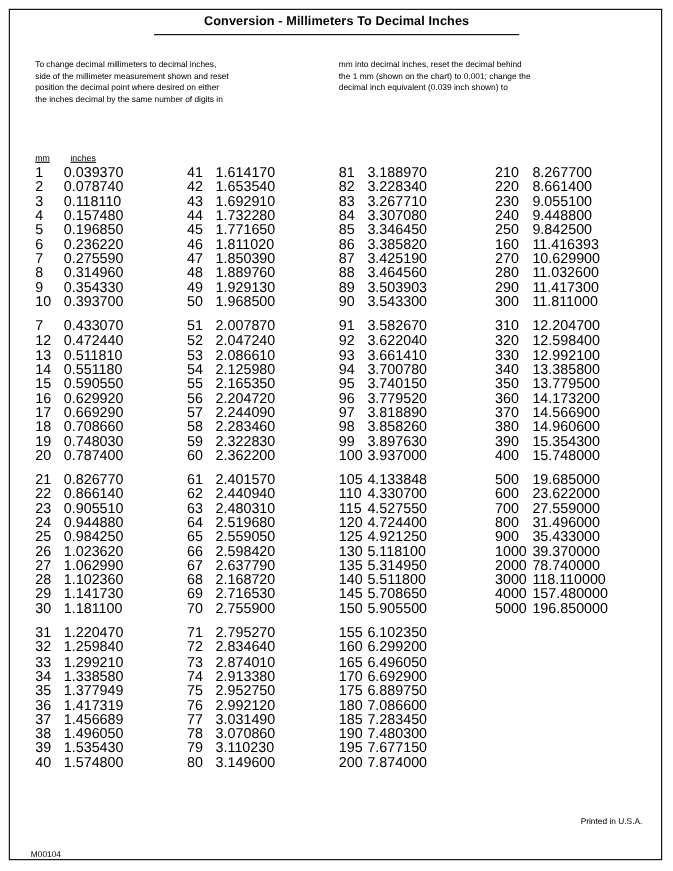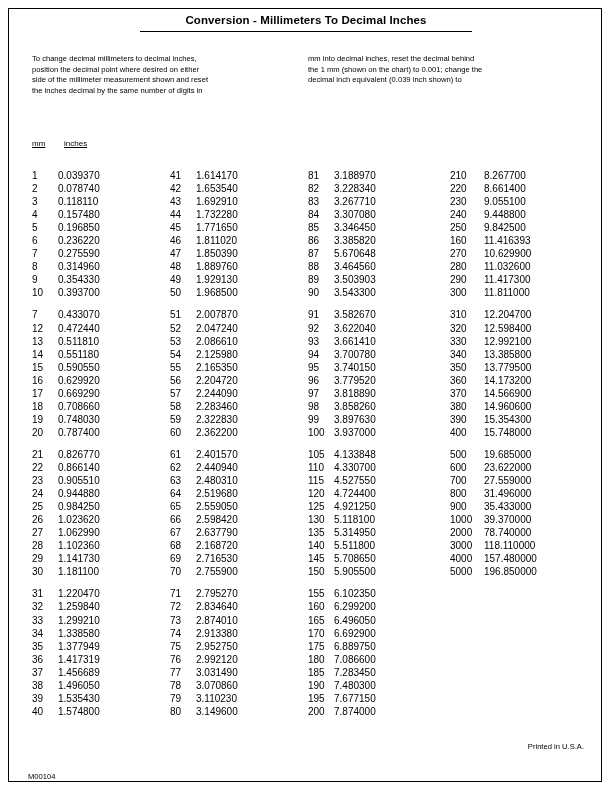--- a/index.html
+++ b/index.html
@@ -84,22 +84,21 @@
   }
   .table-area {
     position: absolute;
     left: 0;
     top: 150px;
     width: 612px;
   }
   .col {
     position: absolute;
     top: 0;
-    font-size: 10px;
-    margin-top: 19px;
+    font-size: 13px;
   }
   .col .grp {
     margin-bottom: 9px;
   }
   .row {
     height: 13.05px;
     line-height: 13.05px;
     white-space: pre;
   }
   .row .k {
@@ -134,22 +133,22 @@
 
 <div class="page-border"></div>
 
 <div class="content">
 
   <div class="title">Conversion - Millimeters To Decimal Inches</div>
   <div class="title-underline"></div>
 
   <div class="intro left" id="intro-left">
       <div class="ln">To change decimal millimeters to decimal inches,</div>
+      <div class="ln">side of the millimeter measurement shown and reset</div>
       <div class="ln">position the decimal point where desired on either</div>
-      <div class="ln">side of the millimeter measurement shown and reset</div>
       <div class="ln">the inches decimal by the same number of digits in</div>
     </div>
   <div class="intro right" id="intro-right">
       <div class="ln">mm into decimal inches, reset the decimal behind</div>
       <div class="ln">the 1 mm (shown on the chart) to 0.001; change the</div>
       <div class="ln">decimal inch equivalent (0.039 inch shown) to</div>
     </div>
 
   <div class="colhead" style="left:32px;">
     <span class="mm">mm</span><span class="inch">inches</span>
@@ -257,21 +256,21 @@
         </div>
       </div>
     <div class="col col-c" id="col-c">
         <div class="grp">
           <div class="row"><span class="k">81</span><span class="v">3.188970</span></div>
           <div class="row"><span class="k">82</span><span class="v">3.228340</span></div>
           <div class="row"><span class="k">83</span><span class="v">3.267710</span></div>
           <div class="row"><span class="k">84</span><span class="v">3.307080</span></div>
           <div class="row"><span class="k">85</span><span class="v">3.346450</span></div>
           <div class="row"><span class="k">86</span><span class="v">3.385820</span></div>
-          <div class="row"><span class="k">87</span><span class="v">5.670648</span></div>
+          <div class="row"><span class="k">87</span><span class="v">3.425190</span></div>
           <div class="row"><span class="k">88</span><span class="v">3.464560</span></div>
           <div class="row"><span class="k">89</span><span class="v">3.503903</span></div>
           <div class="row"><span class="k">90</span><span class="v">3.543300</span></div>
         </div>
         <div class="grp">
           <div class="row"><span class="k">91</span><span class="v">3.582670</span></div>
           <div class="row"><span class="k">92</span><span class="v">3.622040</span></div>
           <div class="row"><span class="k">93</span><span class="v">3.661410</span></div>
           <div class="row"><span class="k">94</span><span class="v">3.700780</span></div>
           <div class="row"><span class="k">95</span><span class="v">3.740150</span></div>

